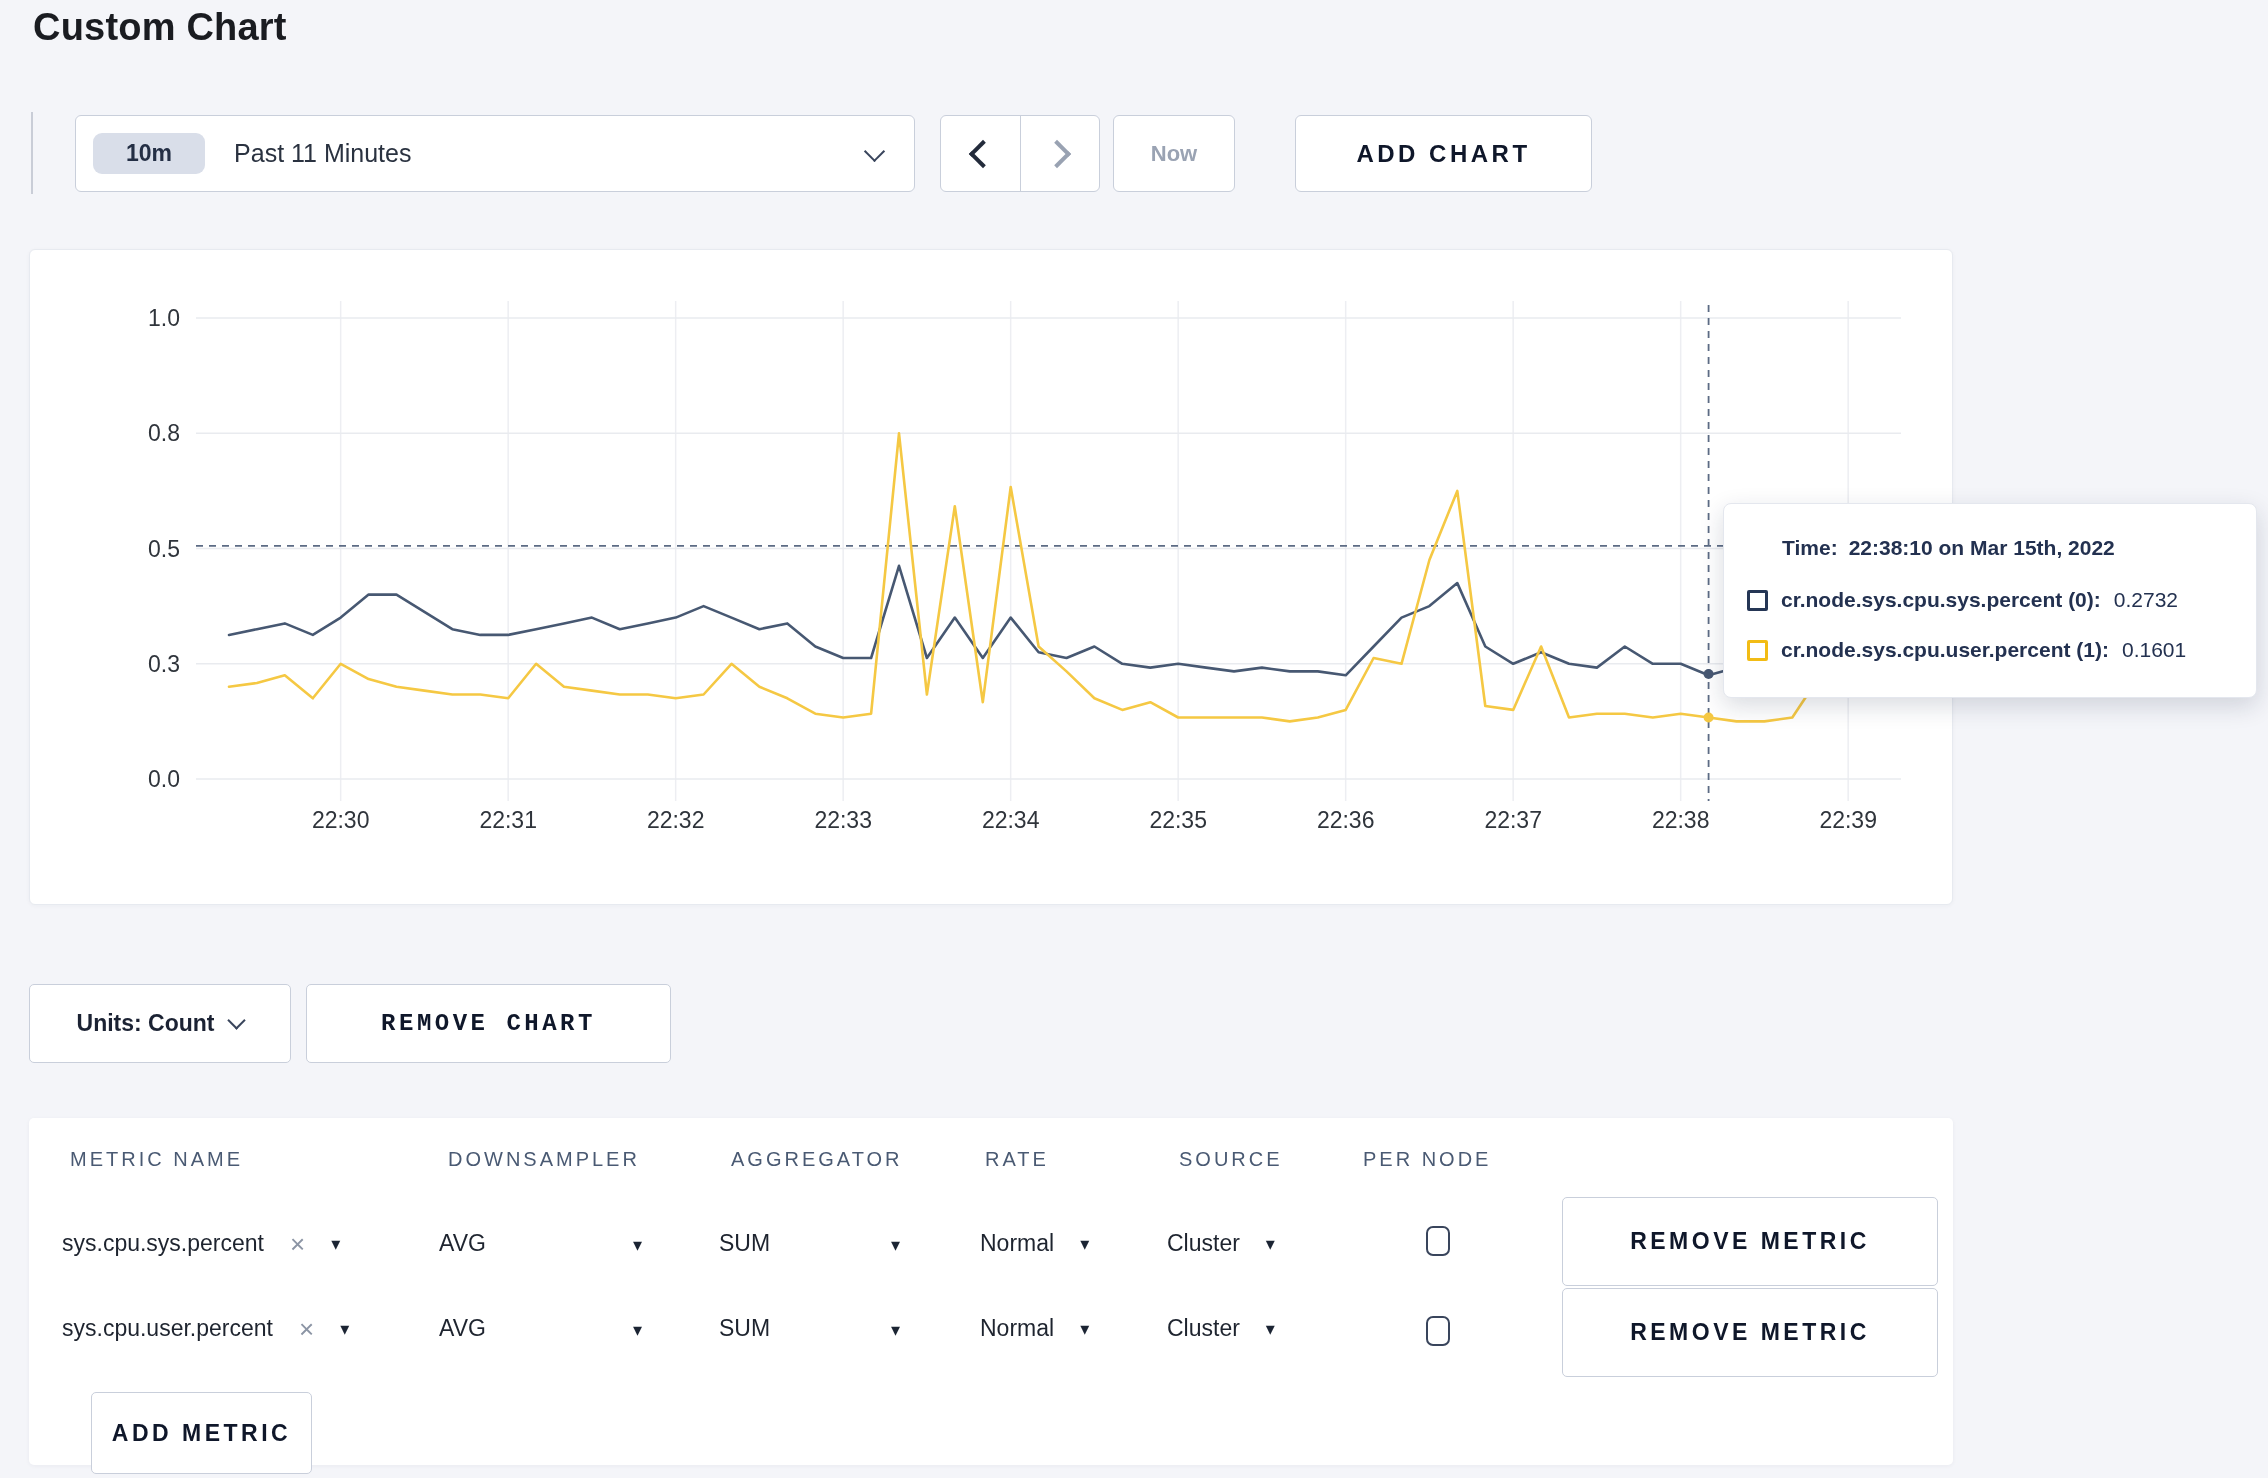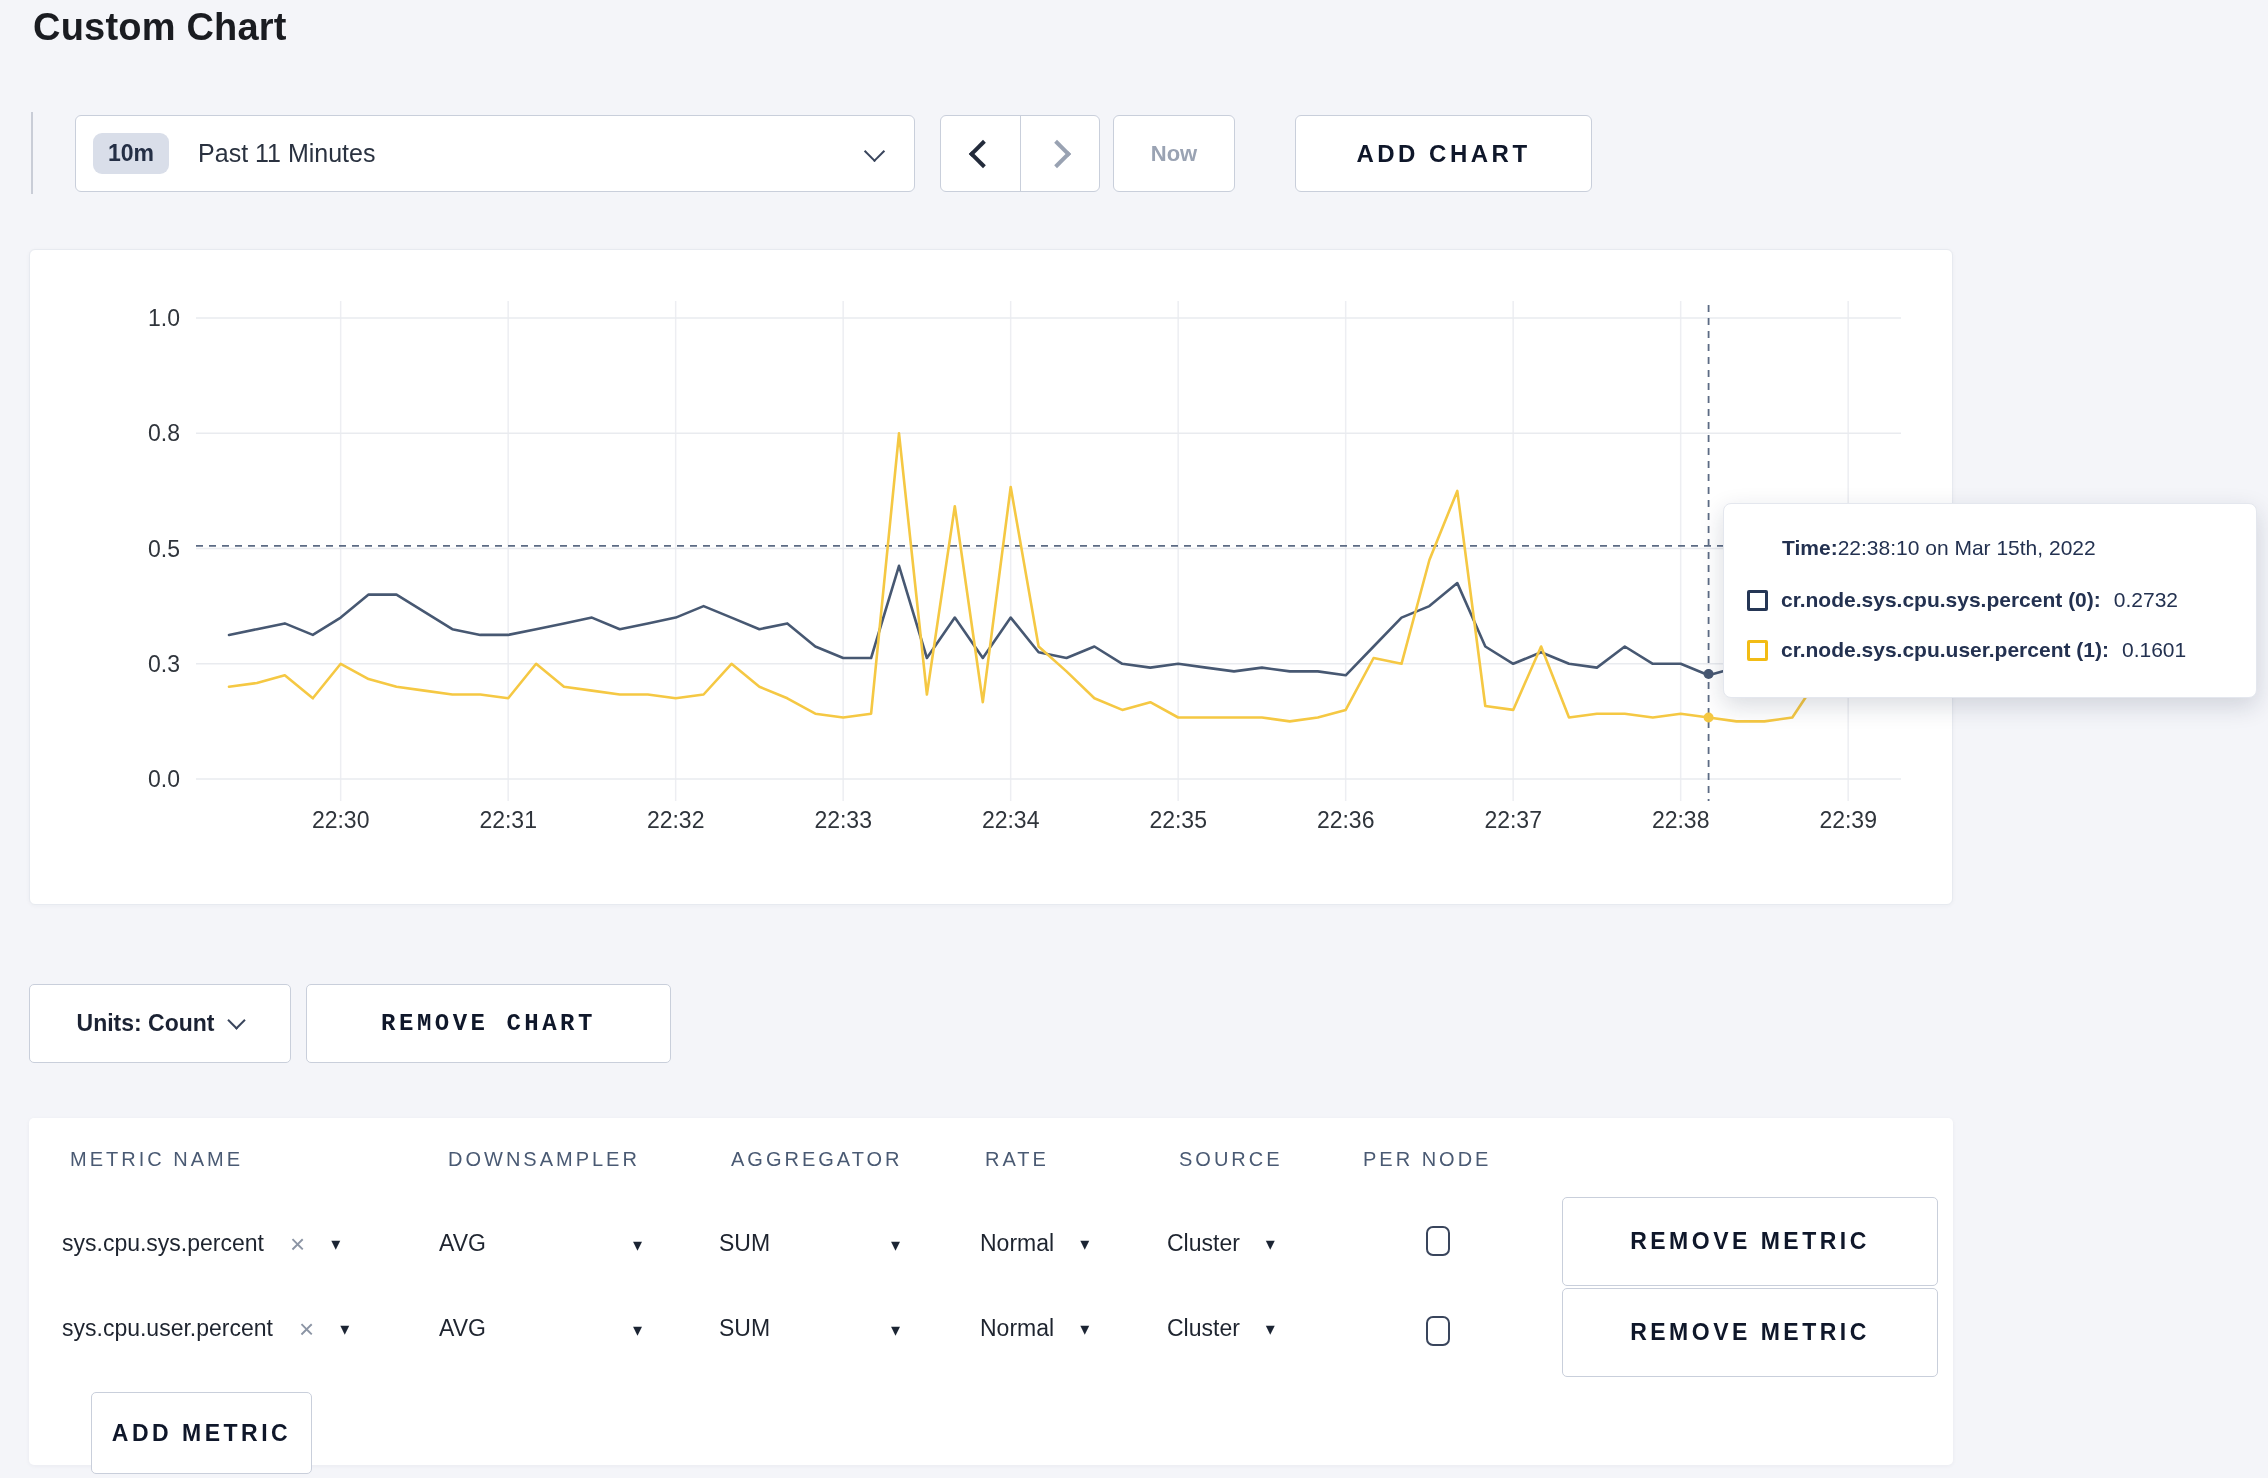--- a/index.html
+++ b/index.html
@@ -7,21 +7,21 @@
         font-family:"Liberation Sans","DejaVu Sans",sans-serif;color:#1E242F;}
   .abs{position:absolute;box-sizing:border-box;}
   
   .title{left:33px;top:6px;font-size:38px;font-weight:600;color:#1A1C21;letter-spacing:.2px;}
   .vdivider{left:31px;top:112px;width:2px;height:82px;background:#C9CDD7;}
   
   .btn{background:#FFFFFF;border:1.5px solid #C9CFDB;border-radius:6px;display:flex;
        align-items:center;justify-content:center;cursor:pointer;}
   .blue-label{color:#0f172a;font-weight:600;letter-spacing:3.5px;font-size:24px;}
   .dropdown{left:75px;top:115px;width:840px;height:77px;justify-content:flex-start;}
-  .badge{margin-left:17px;background:#D9DEE9;border-radius:9px;padding:7px 15px;
+  .badge{margin-left:17px;background:#D9DEE9;border-radius:9px;padding:7px 33px;
          font-size:23px;font-weight:700;color:#242F45;}
   .dd-label{margin-left:29px;font-size:25px;font-weight:500;color:#2A3240;}
   .chev{width:13px;height:13px;border-right:2.5px solid #39455C;border-bottom:2.5px solid #39455C;
         transform:rotate(45deg);}
   .dd-chev{position:absolute;right:32px;top:28px;}
   .pager{left:940px;top:115px;width:160px;height:77px;padding:0;}
   .pager-half{width:50%;height:100%;display:flex;align-items:center;justify-content:center;}
   .pager-half + .pager-half{border-left:1.5px solid #C9CFDB;}
   .chev-left{width:16px;height:16px;border-left:4px solid #232B3B;border-bottom:4px solid #232B3B;
              transform:rotate(45deg);margin-left:6px;}
@@ -30,21 +30,21 @@
   .now-btn{left:1113px;top:115px;width:122px;height:77px;font-size:22px;color:#9AA3B3;font-weight:700;}
   .add-chart{left:1295px;top:115px;width:297px;height:77px;}
   
   .chart-card{left:29px;top:249px;width:1924px;height:656px;background:#fff;
               border:1.5px solid #E7EAF0;border-radius:6px;box-shadow:0 1px 4px rgba(30,40,70,.04);}
   
   .tooltip{left:1723px;top:503px;width:534px;height:195px;background:#fff;border:1px solid #E4E7EE;
            border-radius:8px;box-shadow:0 8px 24px rgba(20,30,60,.16);z-index:5;font-size:21px;color:#233150;}
   .tt-time{position:absolute;left:58px;top:32px;}
   .tt-time b{font-weight:700;}
-  .tt-val{margin-left:0;font-weight:400;}
+  .tt-val{margin-left:11px;font-weight:700;}
   .tt-row{position:absolute;left:23px;display:flex;align-items:center;gap:13px;}
   .tt-sq{width:15px;height:15px;border-radius:2px;background:#fff;flex:0 0 auto;}
   .tt-label{font-weight:700;}
   
   .units-btn{left:29px;top:984px;width:262px;height:79px;border-radius:5px;gap:16px;}
   .units-text{font-size:23px;font-weight:700;color:#1B2233;}
   .units-chev{width:11px;height:11px;border-width:2px;margin-top:-6px;}
   .remove-chart{left:306px;top:984px;width:365px;height:79px;border-radius:5px;font-family:Liberation Mono, monospace;}
   
   .table-card{left:29px;top:1118px;width:1924px;height:347px;background:#fff;border-radius:5px;

